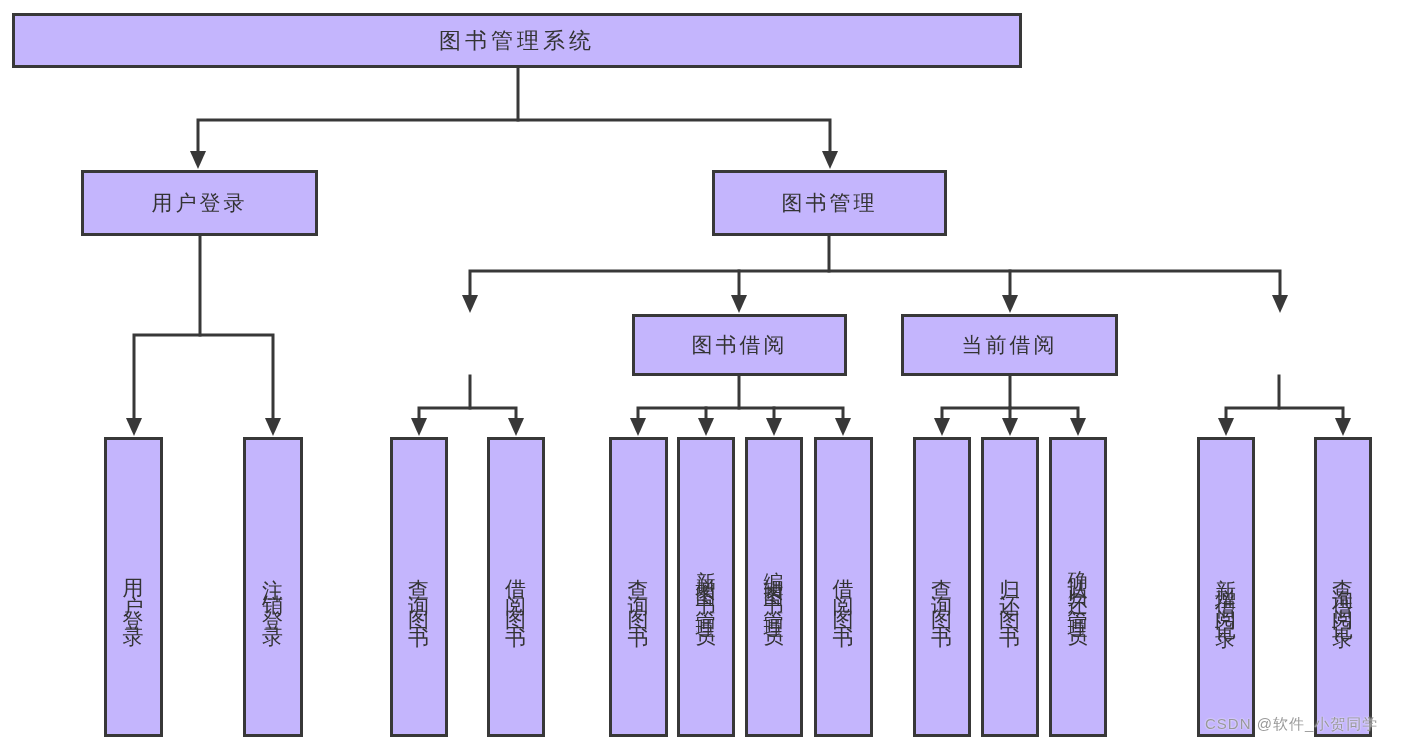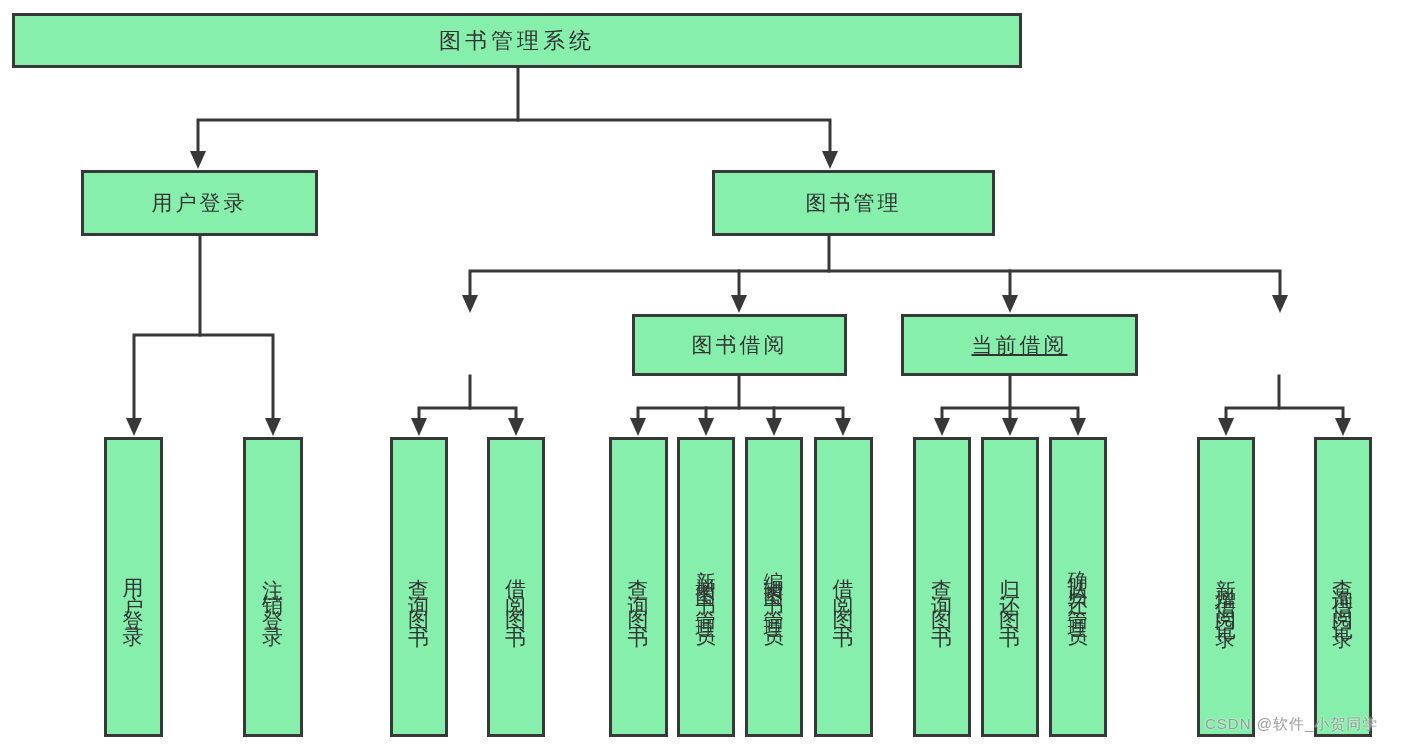--- a/index.html
+++ b/index.html
@@ -14,21 +14,21 @@
     overflow: hidden;
   }
   .connectors {
     position: absolute;
     left: 0; top: 0;
     width: 1405px; height: 747px;
     pointer-events: none;
   }
   .node {
     position: absolute;
-    background: #86efac;
+    background: #c4b5fd;
     border: 3px solid #383838;
     display: flex;
     align-items: center;
     justify-content: center;
     color: #333333;
   }
   .hlabel {
     font-size: 21px;
     letter-spacing: 3px;
     white-space: nowrap;
@@ -116,28 +116,28 @@
     </g>
   </svg>
 
   <div class="node" style="left:12px; top:13px; width:1010px; height:55px;">
     <span class="hlabel root-label">图书管理系统</span>
   </div>
 
   <div class="node" style="left:81px; top:170px; width:237px; height:66px;">
     <span class="hlabel">用户登录</span>
   </div>
-  <div class="node" style="left:712px; top:170px; width:283px; height:66px;">
+  <div class="node" style="left:712px; top:170px; width:235px; height:66px;">
     <span class="hlabel">图书管理</span>
   </div>
 
   <div class="node" style="left:632px; top:314px; width:215px; height:62px;">
     <span class="hlabel">图书借阅</span>
   </div>
-  <div class="node" style="left:901px; top:314px; width:237px; height:62px;text-decoration:underline;">
+  <div class="node" style="left:901px; top:314px; width:217px; height:62px;">
     <span class="hlabel">当前借阅</span>
   </div>
 
   <div class="node leaf sp4" style="left:104px; top:437px; width:59px; height:300px;">
     <span class="vtext">用户登录</span>
   </div>
   <div class="node leaf sp4" style="left:243px; top:437px; width:60px; height:300px;">
     <span class="vtext">注销登录</span>
   </div>
 

